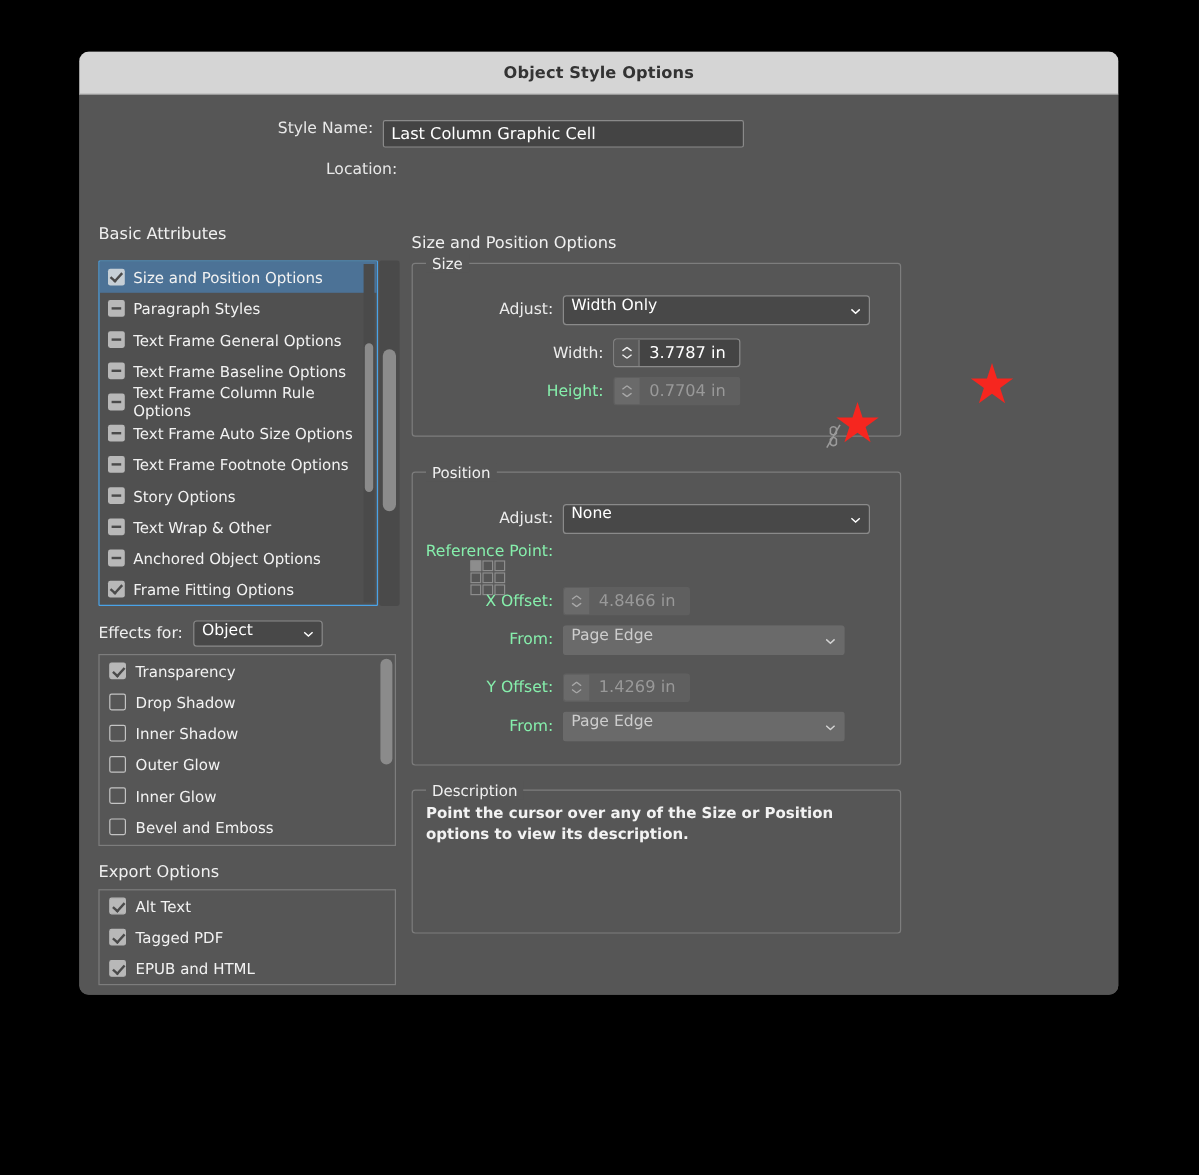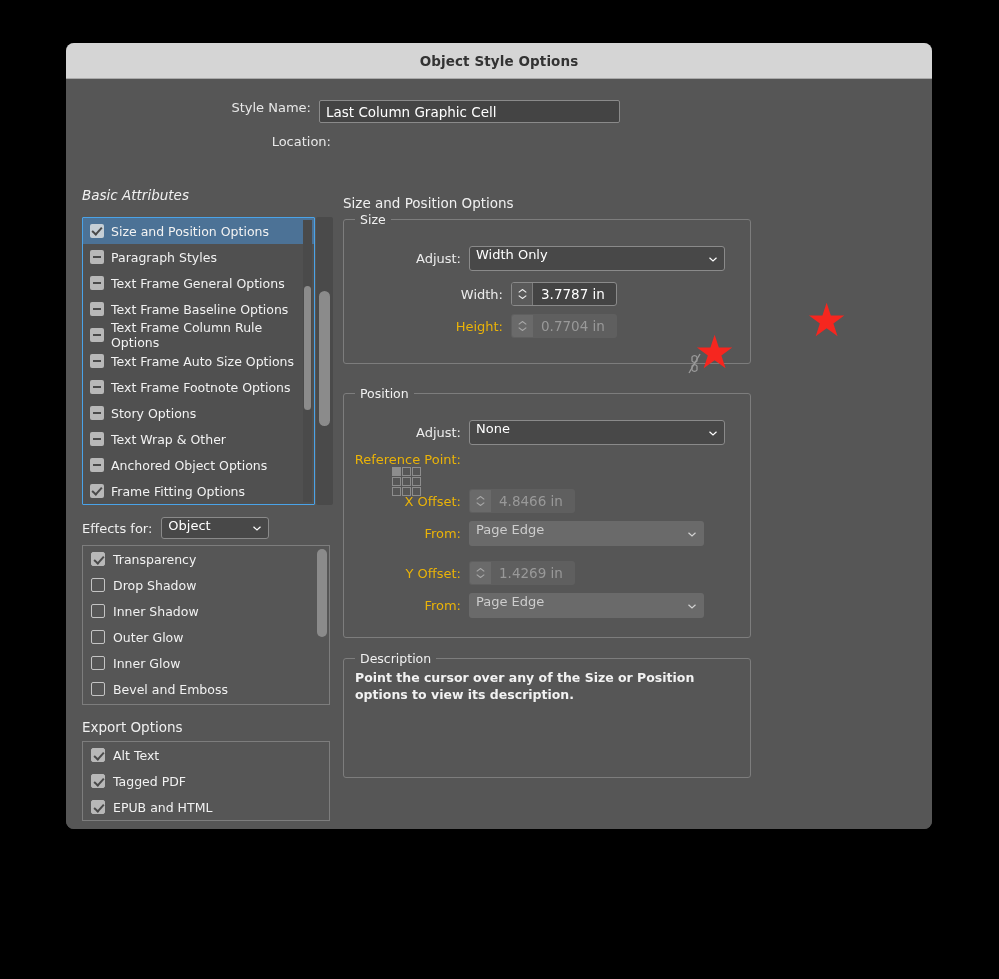--- a/index.html
+++ b/index.html
@@ -84,21 +84,21 @@
     color: #e8e8e8;
     padding-right: 8px;
   }
 
   
   .sec-head {
     position: absolute;
     font-size: 13.5px;
     color: #f0f0f0;
   }
-  #basic-attrs-head { left: 16px; top: 108px; font-style: italic; }
+  #basic-attrs-head { left: 16px; top: 108px; }
   #export-opts-head { left: 16px; top: 640px; }
   #right-pane-head  { left: 277px; top: 116px; }
 
   
   .attr-list-wrap {
     position: absolute;
     left: 16px; top: 138px;
     width: 233px; height: 288px;
     border: 1px solid #4aa3e8;
     background: #505050;
@@ -287,21 +287,21 @@
     position: absolute;
     display: flex;
     align-items: center;
   }
   .fld-label {
     font-size: 13px;
     color: #ececec;
     text-align: right;
     padding-right: 8px;
   }
-  .fld-label.dim { color: #eab308; }
+  .fld-label.dim { color: #86efac; }
 
   .num-input {
     height: 24px;
     background: #444444;
     border: 1px solid #8a8a8a;
     border-radius: 3px;
     display: flex;
     align-items: center;
     color: #ffffff;
     font-size: 13.5px;

